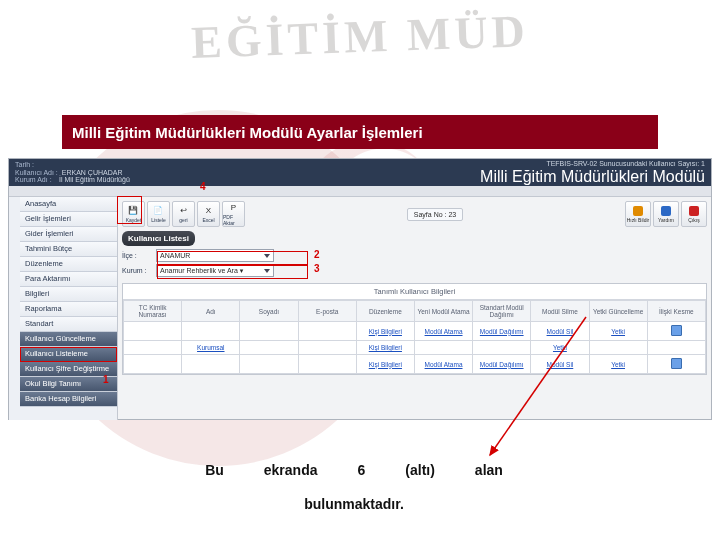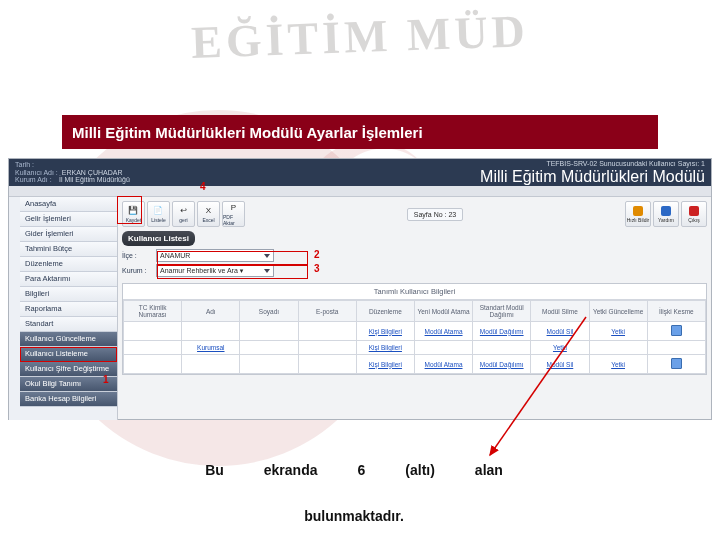--- a/index.html
+++ b/index.html
@@ -42,21 +42,21 @@
   .grid-wrap { margin-top:6px; border:1px solid #c3c8d1; background:#fff; }
   .grid-title { text-align:center; font-size:7.5px; padding:3px 0; border-bottom:1px solid #d3d7df; color:#5a6273; }
   table.grid { width:100%; border-collapse:collapse; table-layout:fixed; }
   table.grid th, table.grid td { border:1px solid #d3d7df; font-size:6.5px; padding:3px 2px; text-align:center; color:#5a6273; overflow:hidden; }
   table.grid th { background:#f2f4f7; font-weight:normal; }
   table.grid td .link { color:#1a4fc0; text-decoration:underline; cursor:pointer; }
   table.grid td .micon { display:inline-block; width:9px; height:9px; background:#6aa0e8; border:1px solid #3a6db0; border-radius:1px; cursor:pointer; }
   .arrow-svg { position:absolute; pointer-events:none; }
   .caption { position:absolute; left:0; right:12px; top:462px; font-size:14px; font-weight:bold; color:#111; }
   .caption .line1 { display:flex; justify-content:center; gap:40px; }
-  .caption .line2 { text-align:center; margin-top:30px; }
+  .caption .line2 { text-align:center; margin-top:18px; }
 </style>
 </head>
 <body>
 
 <div class="bg-text">EĞİTİM  MÜD</div>
 <div class="bg-ring"></div>
 <div class="bg-logo">
     <div class="crescent"></div>
   </div>
 

